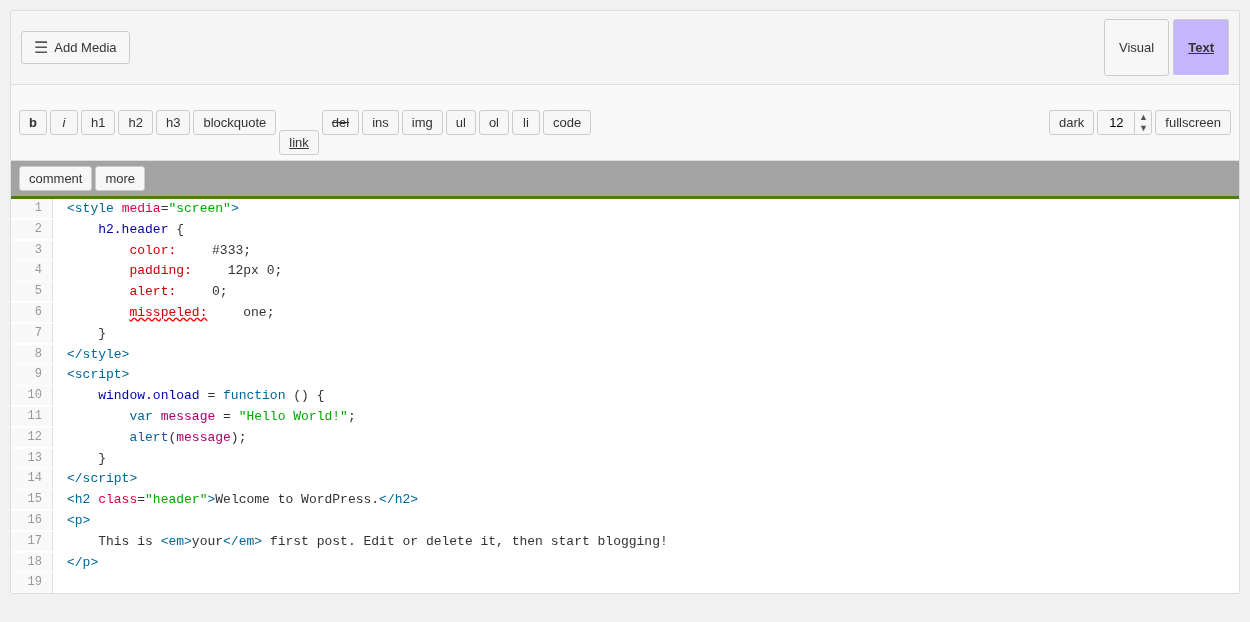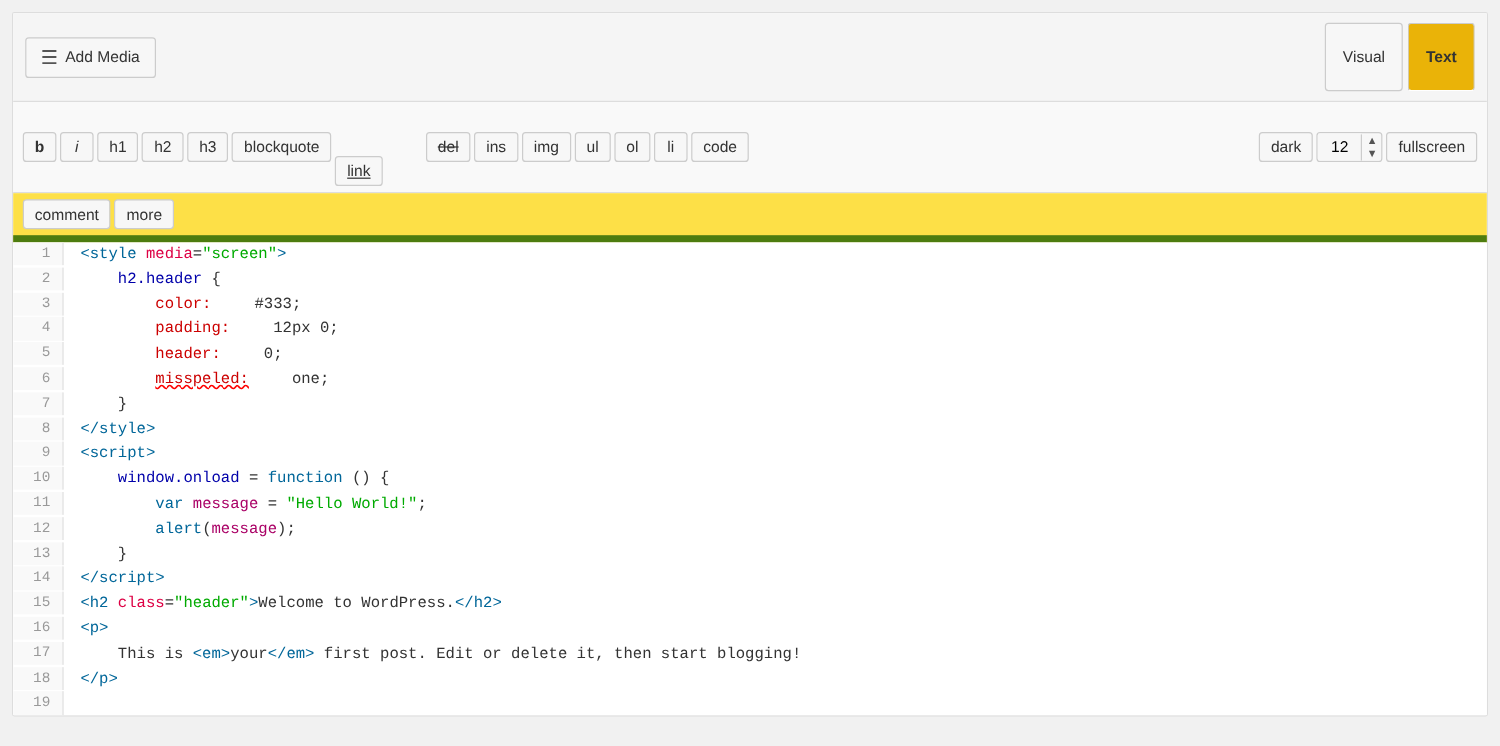--- a/index.html
+++ b/index.html
@@ -49,23 +49,24 @@
     .view-tab {
       padding: 20px 14px;
       background: #f7f7f7;
       border: 1px solid #ccc;
       border-radius: 3px;
       font-size: 13px;
       cursor: pointer;
       color: #333;
     }
     .view-tab.active {
-      background: #eab308;
+      background: #c4b5fd;
       border-bottom-color: #fff;
       font-weight: bold;
+      text-decoration: underline;
     }
     
     .toolbar {
       display: flex;
       align-items: center;
       flex-wrap: wrap;
       gap: 3px;
       padding: 5px 8px;
       background: #f9f9f9;
       border-bottom: 1px solid #ddd;
@@ -77,21 +78,21 @@
       padding: 4px 9px;
       font-size: 13px;
       cursor: pointer;
       color: #333;
       min-width: 28px;
       text-align: center;
     }
     .tb-btn.bold { font-weight: bold; }
     .tb-btn.italic { font-style: italic; }
     .tb-btn.link { text-decoration: underline; margin-top: 40px; }
-    .tb-btn.strike { text-decoration: line-through; margin-left: 33px; }
+    .tb-btn.strike { text-decoration: line-through; }
     .tb-spacer { flex: 1; }
     .tb-right {
       display: flex;
       align-items: flex-end;
       gap: 3px;
     }
     .font-size-wrap {
       display: flex;
       align-items: center;
       border: 1px solid #ccc;
@@ -126,22 +127,22 @@
       background: transparent;
       cursor: pointer;
       padding: 0;
     }
     
     .toolbar2 {
       display: flex;
       align-items: center;
       gap: 3px;
       padding: 5px 8px;
-      background: #fde047;
-      border-bottom: 6px solid #4d7c0f;
+      background: #a3a3a3;
+      border-bottom: 3px solid #4d7c0f;
     }
     
     .code-editor {
       background: #fff;
       font-family: "Courier New", Courier, monospace;
       font-size: 13px;
       line-height: 1.6;
       overflow: auto;
     }
     .code-line {
@@ -241,21 +242,21 @@
       <div class="code-line">
         <div class="line-num">3</div>
         <div class="line-content">        <span class="property">color:</span> <span class="value">#333;</span></div>
       </div>
       <div class="code-line">
         <div class="line-num">4</div>
         <div class="line-content">        <span class="property">padding:</span> <span class="value">12px 0;</span></div>
       </div>
       <div class="code-line">
         <div class="line-num">5</div>
-        <div class="line-content">        <span class="property">header:</span> <span class="value">0;</span></div>
+        <div class="line-content">        <span class="property">alert:</span> <span class="value">0;</span></div>
       </div>
       <div class="code-line">
         <div class="line-num">6</div>
         <div class="line-content">        <span class="error-prop">misspeled:</span> <span class="value">one;</span></div>
       </div>
       <div class="code-line">
         <div class="line-num">7</div>
         <div class="line-content">    }</div>
       </div>
       <div class="code-line">

